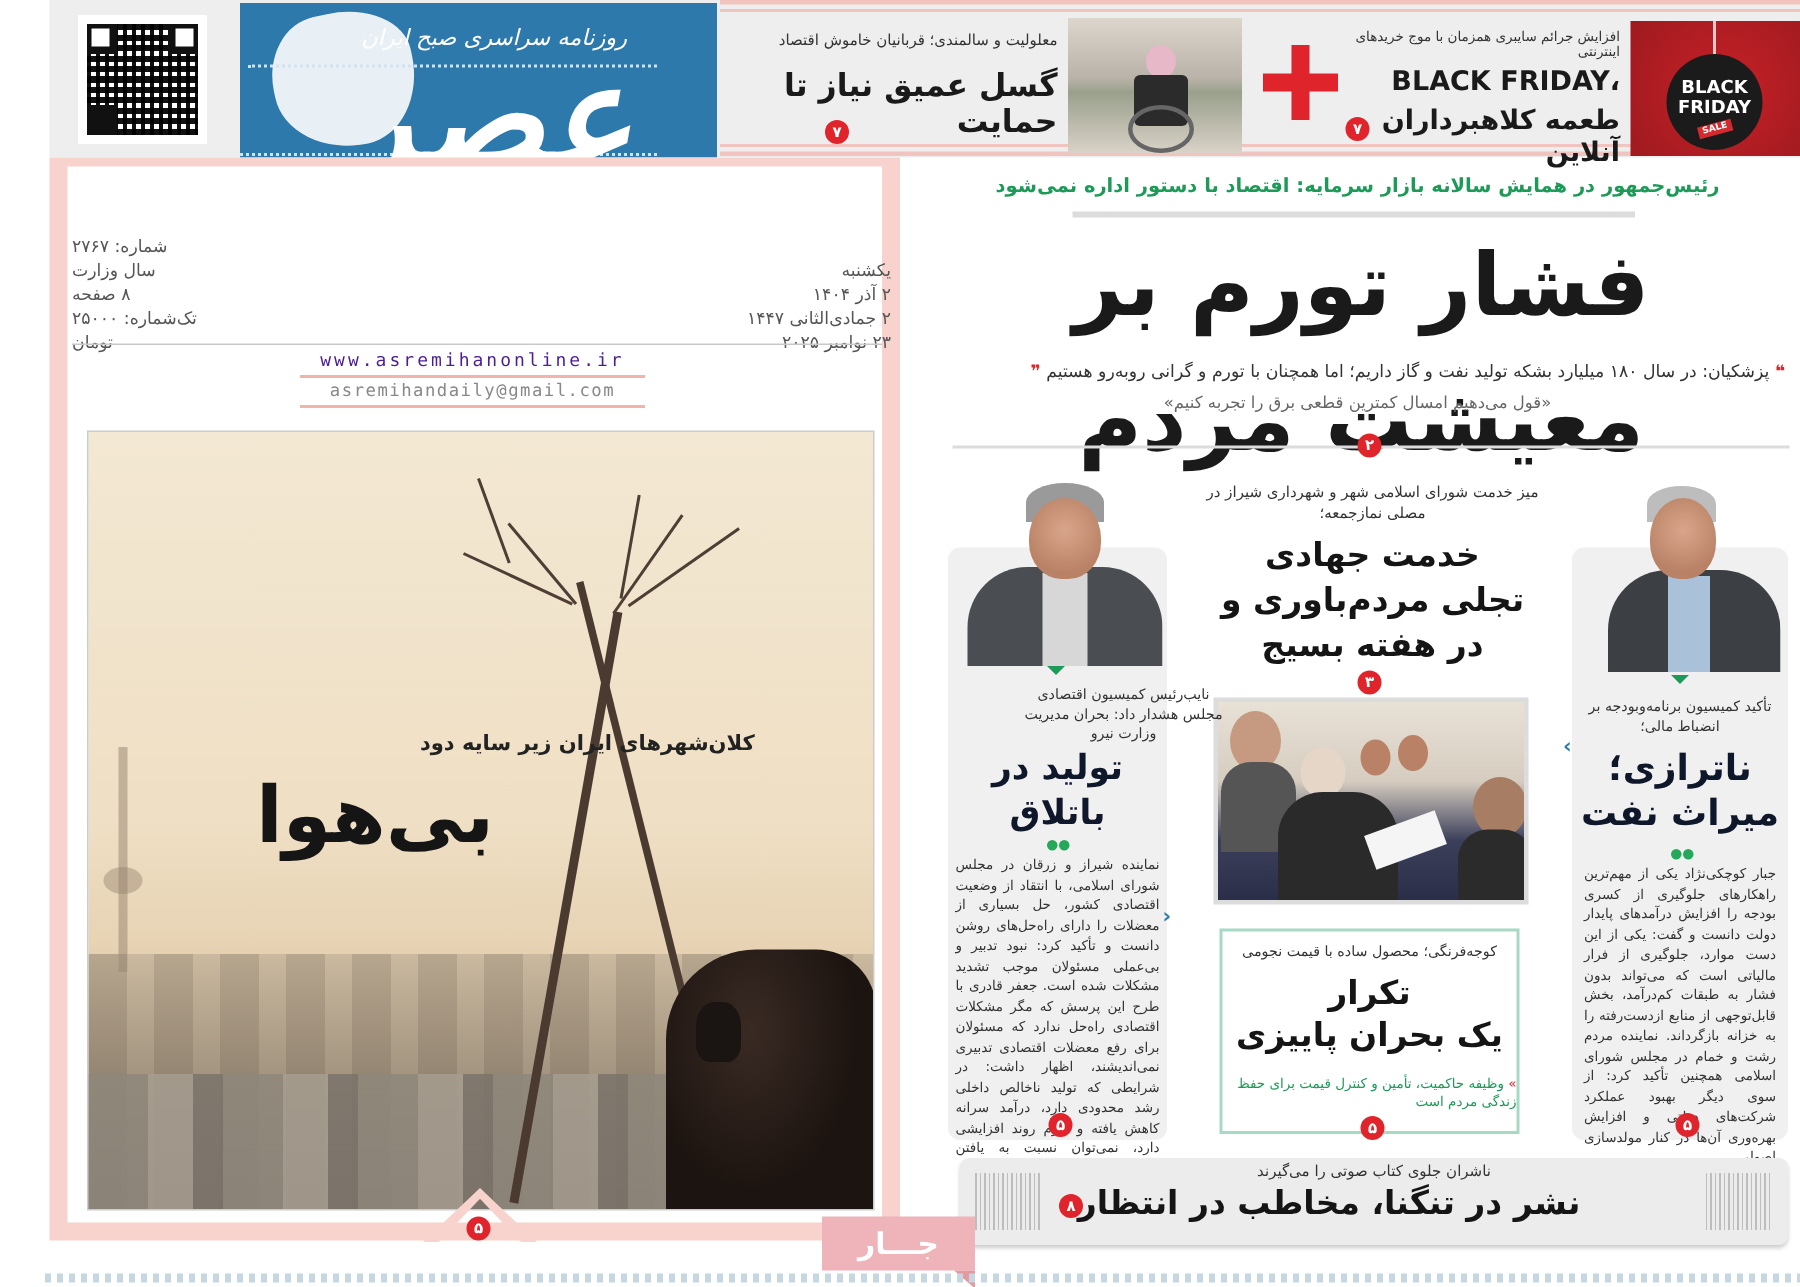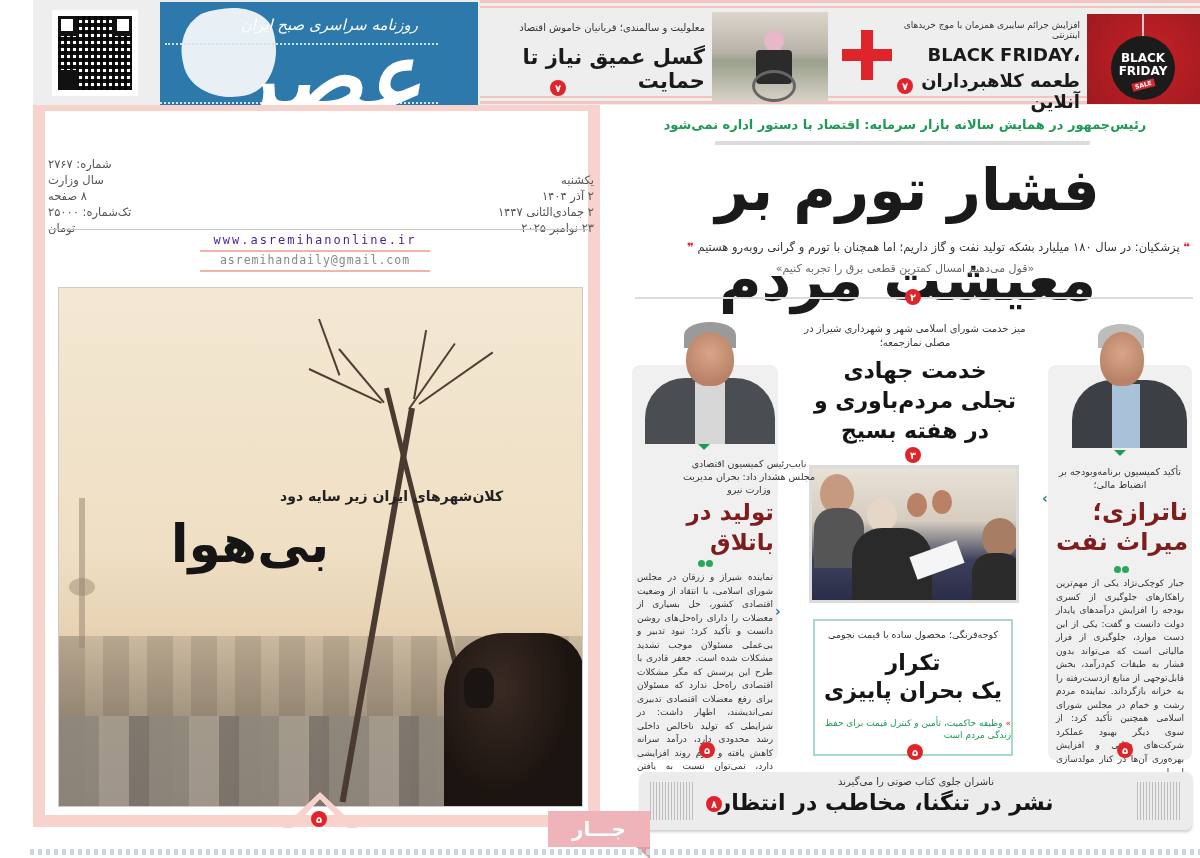--- a/index.html
+++ b/index.html
@@ -103,21 +103,21 @@
   .portrait { overflow: hidden; }
   .portrait .head { position: absolute; border-radius: 50% 50% 45% 45%; background: radial-gradient(circle at 50% 40%,#d9a58a 0%,#b98266 70%); }
   .portrait .hair { position: absolute; border-radius: 50% 50% 0 0; background: #bdbdbd; }
   .portrait .suit { position: absolute; border-radius: 40px 40px 0 0; background: #3c3f44; }
   .portrait .shirt { position: absolute; background: #a9c1d9; }
   .portrait-r { left: 1062px; top: 320px; width: 125px; height: 128px; }
   .portrait-l { left: 640px; top: 320px; width: 135px; height: 124px; }
   .tri-down { width: 0; height: 0; border-left: 6px solid transparent; border-right: 6px solid transparent; border-top: 6px solid #1e9a58; }
 
   .box-kicker { font-size: 9.5px; color: #333; text-align: center; line-height: 13px; }
-  .box-title { font-size: 24px; font-weight: bold; text-align: right; line-height: 30px; color: #7f1d1d; }
+  .box-title { font-size: 24px; font-weight: bold; text-align: center; line-height: 30px; color: #0f172a; }
   .green-dots { display: flex; gap: 1px; justify-content: center; }
   .green-dots span { width: 7px; height: 7px; border-radius: 50%; background: #26a85a; }
   .box-body { font-size: 9px; color: #333; line-height: 13.5px; text-align: justify; }
   .chev { font-size: 14px; color: #2d79ac; font-weight: bold; }
 
   
   .mid-kicker { left: 800px; top: 322px; width: 230px; text-align: center; font-size: 10px; color: #333; line-height: 14px; }
   .mid-title { left: 800px; top: 356px; width: 230px; text-align: center; font-size: 22px; font-weight: bold; line-height: 30px; color: #151515; }
   .mid-dot { left: 905px; top: 447px; }
   .mid-photo { left: 809px; top: 465px; width: 210px; height: 138px; background: linear-gradient(180deg,#e8e1d6 0%,#d6cdc0 40%,#3b3f5a 70%,#2a2e48 100%); border: 3px solid #dcdcdc; overflow: hidden; }

